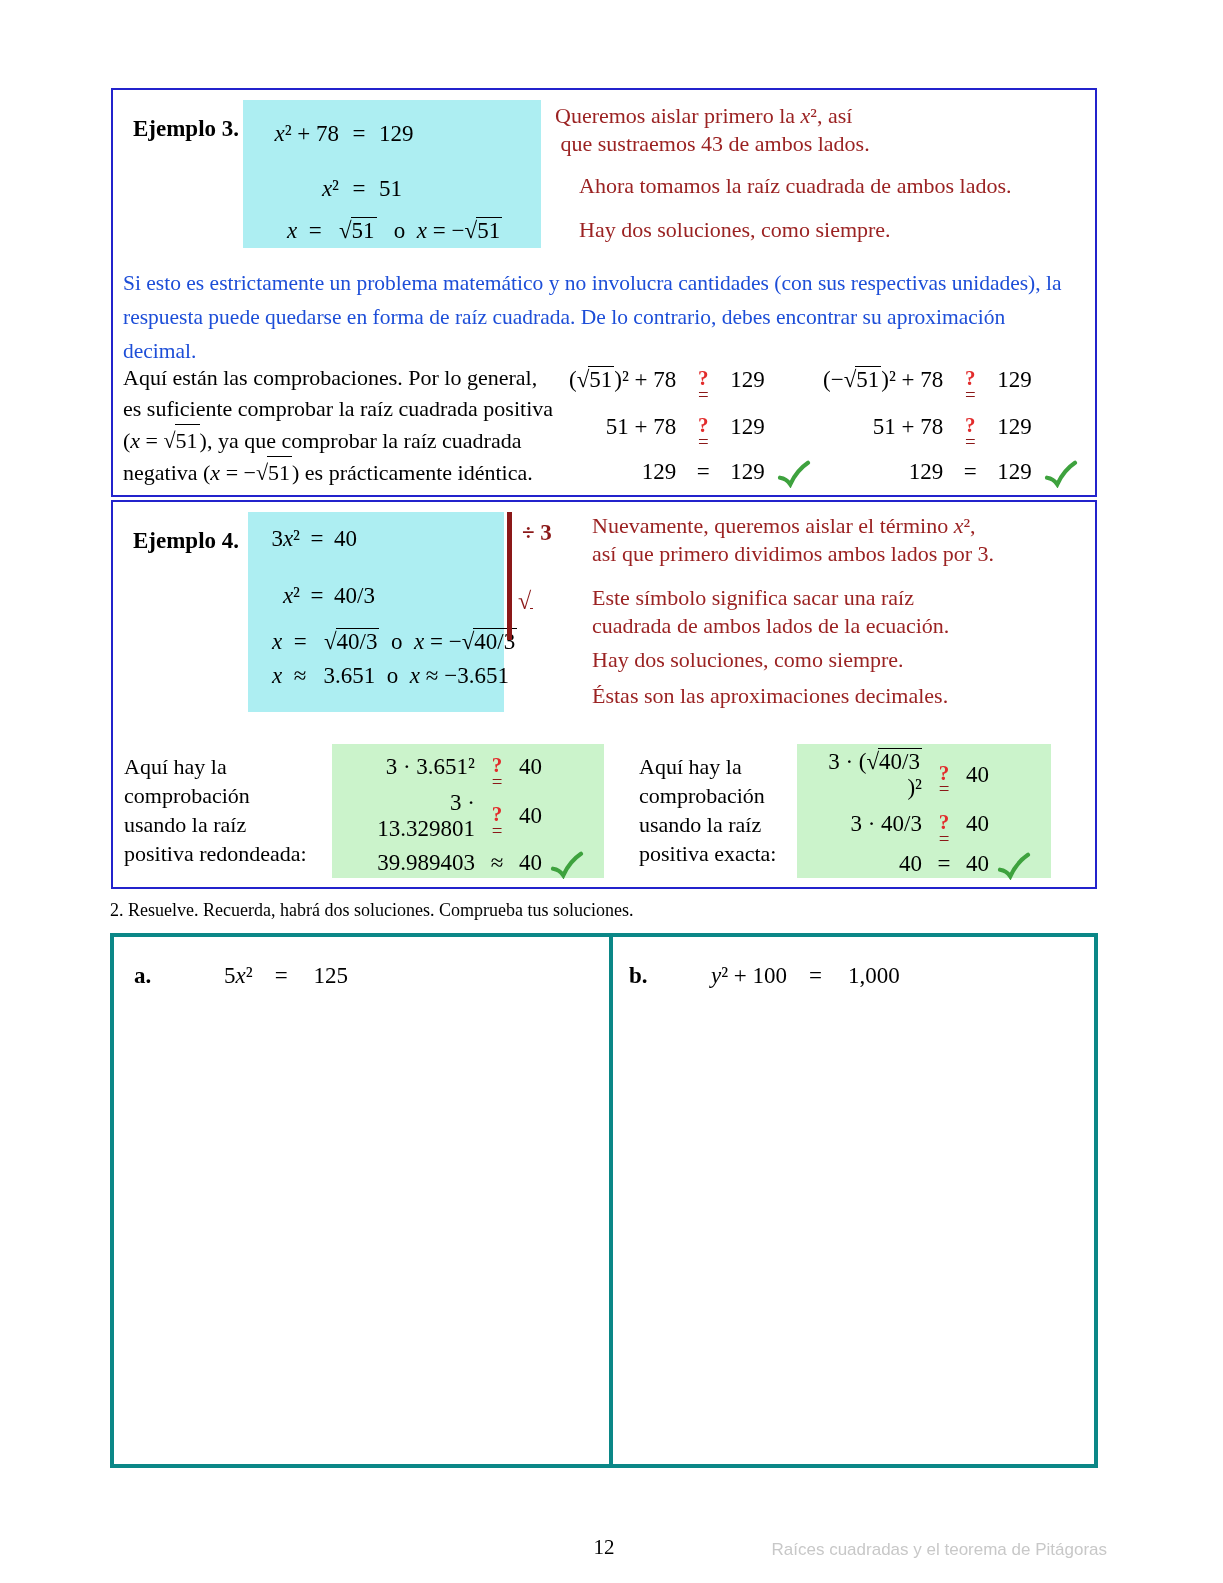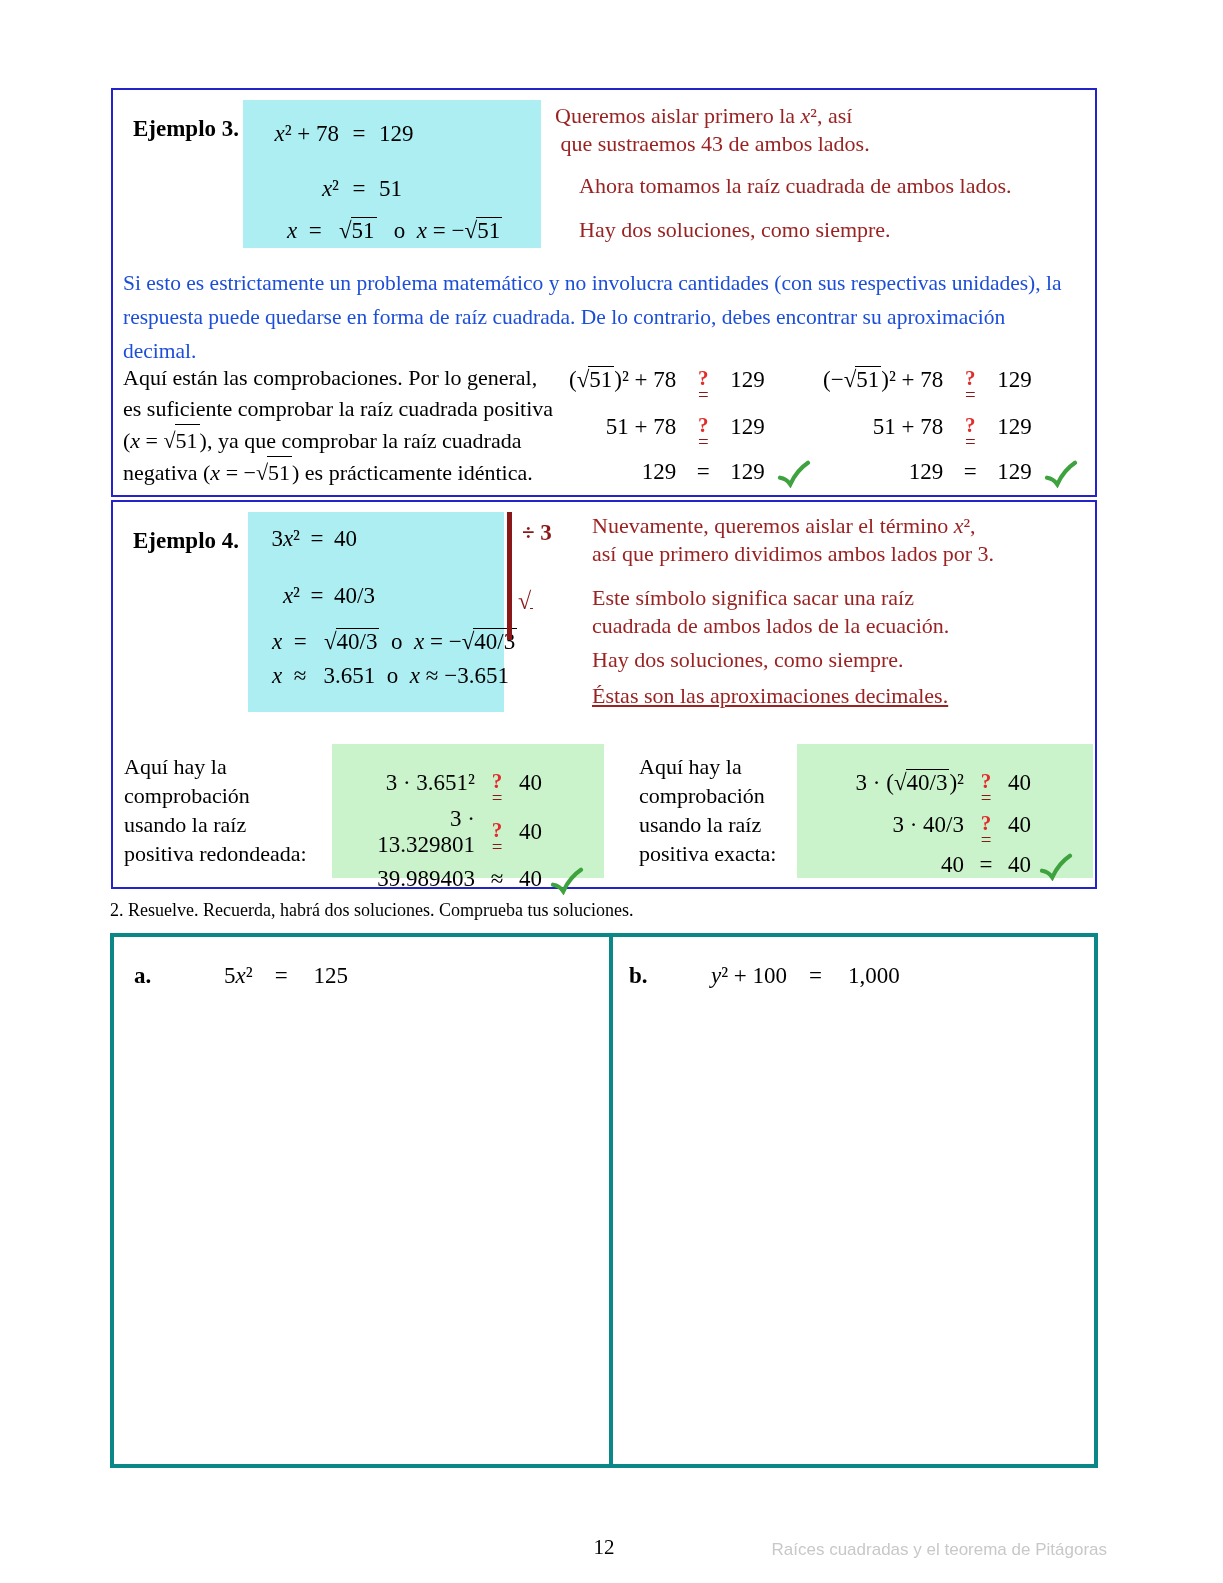--- a/index.html
+++ b/index.html
@@ -1,21 +1,21 @@
 <!DOCTYPE html>
 <html><head>
 <meta charset="utf-8">
 <style>
   html,body{margin:0;padding:0;background:#ffffff;}
   #page{position:relative;width:1223px;height:1583px;background:#ffffff;
         font-family:"Liberation Serif", serif;color:#000;overflow:hidden;}
 
   .bluebox{position:absolute;border:2px solid #2323cc;background:#fff;box-sizing:border-box;}
   .cyanbox{position:absolute;background:#adeef2;}
-  .greenbox{position:absolute;background:#cbf3cb;padding:16px 12px;box-sizing:border-box;}
+  .greenbox{position:absolute;background:#cbf3cb;padding:0 12px;box-sizing:border-box;}
 
   .exlabel{position:absolute;font-weight:bold;font-size:23px;}
   .line{white-space:pre;}
   .mathfs{font-size:23px;}
   .rednote{position:absolute;color:#9b2222;font-size:22px;line-height:28px;}
   .blackpar{position:absolute;color:#1d4ed8;font-size:21.5px;line-height:34px;white-space:nowrap;}
   .intro{position:absolute;color:#000;font-size:22px;line-height:31px;white-space:nowrap;}
   .caption{position:absolute;color:#000;font-size:22px;line-height:29px;}
 
   
@@ -213,21 +213,21 @@
         <div class="line">Nuevamente, queremos aislar el término <i>x</i>²,</div>
         <div class="line">así que primero dividimos ambos lados por 3.</div>
       </div>
     <div class="rednote" style="left:479px;top:82px;">
         <div class="line">Este símbolo significa sacar una raíz</div>
         <div class="line">cuadrada de ambos lados de la ecuación.</div>
       </div>
     <div class="rednote" style="left:479px;top:144px;">
         <div class="line">Hay dos soluciones, como siempre.</div>
       </div>
-    <div class="rednote" style="left:479px;top:180px;text-decoration:underline;">
+    <div class="rednote" style="left:479px;top:180px;">
         <div class="line">Éstas son las aproximaciones decimales.</div>
       </div>
 
     <div class="caption" style="left:11px;top:250px;width:215px;">
         <div class="line">Aquí hay la</div>
         <div class="line">comprobación</div>
         <div class="line">usando la raíz</div>
         <div class="line">positiva redondeada:</div>
       </div>
     <div class="greenbox" style="left:219px;top:242px;width:272px;height:134px;">
@@ -260,21 +260,21 @@
           </span>
         </div>
     </div>
 
     <div class="caption" style="left:526px;top:250px;width:215px;">
         <div class="line">Aquí hay la</div>
         <div class="line">comprobación</div>
         <div class="line">usando la raíz</div>
         <div class="line">positiva exacta:</div>
       </div>
-    <div class="greenbox" style="left:684px;top:242px;width:296px;height:134px;">
+    <div class="greenbox" style="left:684px;top:242px;width:254px;height:134px;">
       <div class="gtable">
           <span class="r">
             <span class="c lhs">3 · (<span class="sqrt"><span class="rad">√</span><span class="vinc">40/3</span></span>)²</span>
             <span class="c rel"><span class="qeq">
                 <span class="q">?</span>
                 <span class="e">=</span>
               </span></span>
             <span class="c rhs">40</span>
             <span class="c chk"></span>
           </span>

